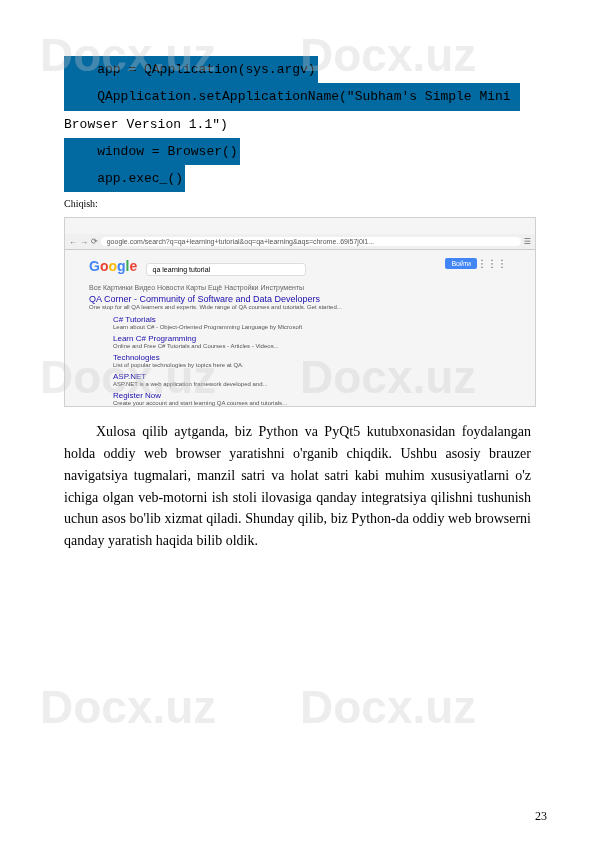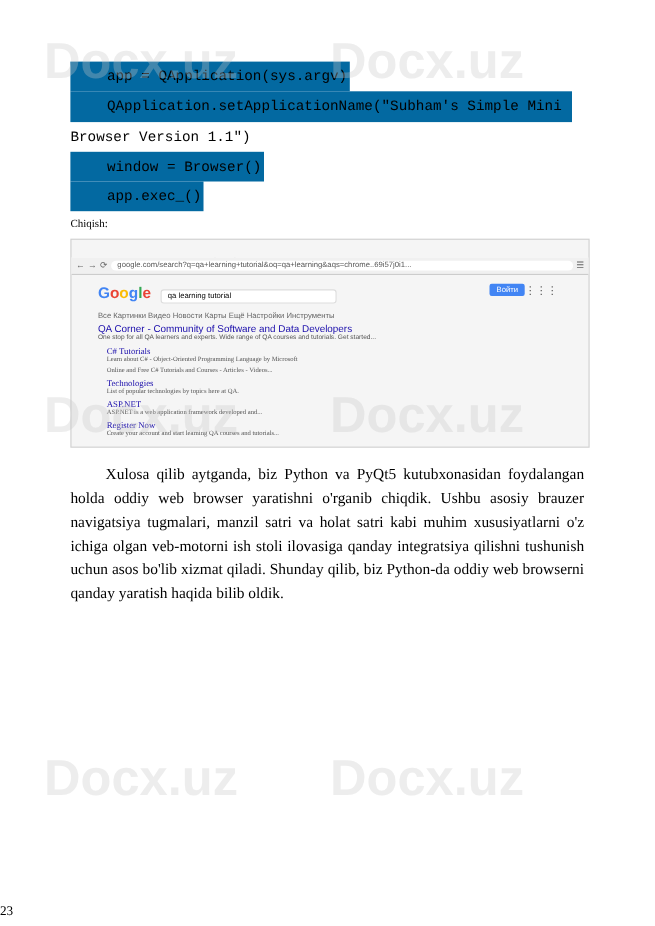--- a/index.html
+++ b/index.html
@@ -71,26 +71,26 @@
   }
   .ss-logo .b { color:#4285F4;} .ss-logo .r { color:#EA4335;} .ss-logo .y { color:#FBBC05;} .ss-logo .g { color:#34A853;}
   .ss-search { display: inline-block; border: 1px solid #ddd; border-radius: 3px; padding: 2px 6px; font-size: 7px; margin-left: 6px; width: 160px; vertical-align: middle; background:#fff; }
   .ss-signin { float: right; background: #4285F4; color:#fff; font-size: 7px; padding: 2px 6px; border-radius: 2px; margin-top: 4px; }
   .ss-grid { float: right; color:#555; font-size: 10px; margin: 4px 4px 0 0; }
   .ss-tabs { font-size: 7px; color: #666; margin: 6px 0 3px 0; }
   .ss-result { margin: 3px 0; }
   .ss-result .title { color: #1a0dab; font-size: 8px; }
   .ss-result .title.big { font-size: 9px; font-weight: normal; }
   .ss-result .desc { color: #555; font-size: 6px; line-height: 1.2; }
-  .ss-sub { margin-left: 8px; font-family: Liberation Serif, serif; }
+  .ss-sub { margin-left: 24px; }
   .fig-caption { text-align: center; font-weight: bold; font-size: 14px; margin: 8px 0 18px 0; }
   .para { text-align: justify; line-height: 1.55; font-size: 14px; margin-bottom: 14px; }
   .para-indent { text-indent: 32px; }
   .heading { text-align: center; font-weight: bold; font-size: 14px; margin: 10px 0 14px 0; }
-  .pagenum { position: absolute; bottom: 6px; width: 547px; left: 0; text-align: left; font-size: 12px; }
+  .pagenum { position: absolute; bottom: 18px; width: 547px; left: 0; text-align: right; font-size: 12px; }
 </style>
 </head>
 <body>
 
 <div class="watermark wm1">Docx.uz</div>
 <div class="watermark wm2">Docx.uz</div>
 <div class="watermark wm3">Docx.uz</div>
 <div class="watermark wm4">Docx.uz</div>
 <div class="watermark wm5">Docx.uz</div>
 <div class="watermark wm6">Docx.uz</div>
@@ -128,20 +128,21 @@
       <div class="ss-tabs">Все    Картинки    Видео    Новости    Карты    Ещё    Настройки    Инструменты</div>
       <div class="ss-result">
         <div class="title big">QA Corner - Community of Software and Data Developers</div>
         <div class="desc">One stop for all QA learners and experts. Wide range of QA courses and tutorials. Get started...</div>
       </div>
       <div class="ss-result ss-sub">
         <div class="title">C# Tutorials</div>
         <div class="desc">Learn about C# - Object-Oriented Programming Language by Microsoft</div>
       </div>
       <div class="ss-result ss-sub">
+        <div class="title">Learn C# Programming</div>
         <div class="desc">Online and Free C# Tutorials and Courses - Articles - Videos...</div>
       </div>
       <div class="ss-result ss-sub">
         <div class="title">Technologies</div>
         <div class="desc">List of popular technologies by topics here at QA.</div>
       </div>
       <div class="ss-result ss-sub">
         <div class="title">ASP.NET</div>
         <div class="desc">ASP.NET is a web application framework developed and...</div>
       </div>

